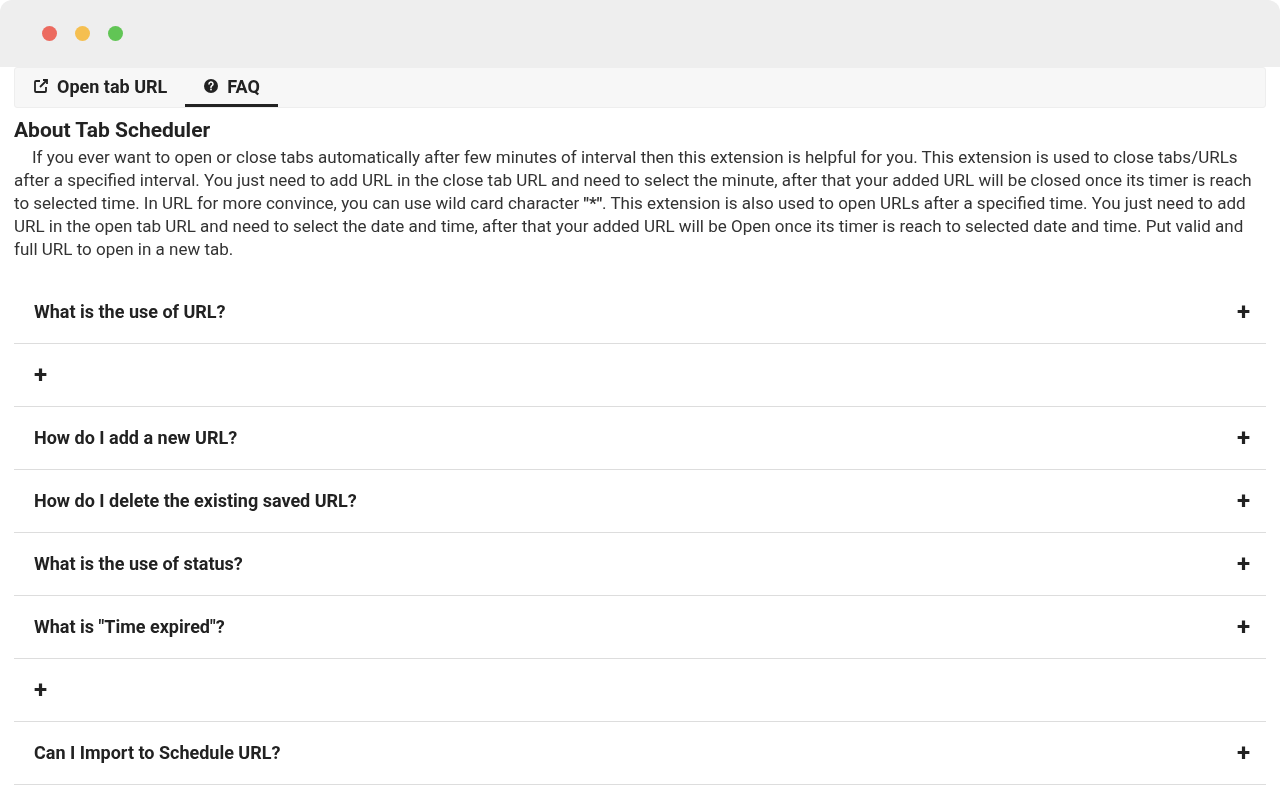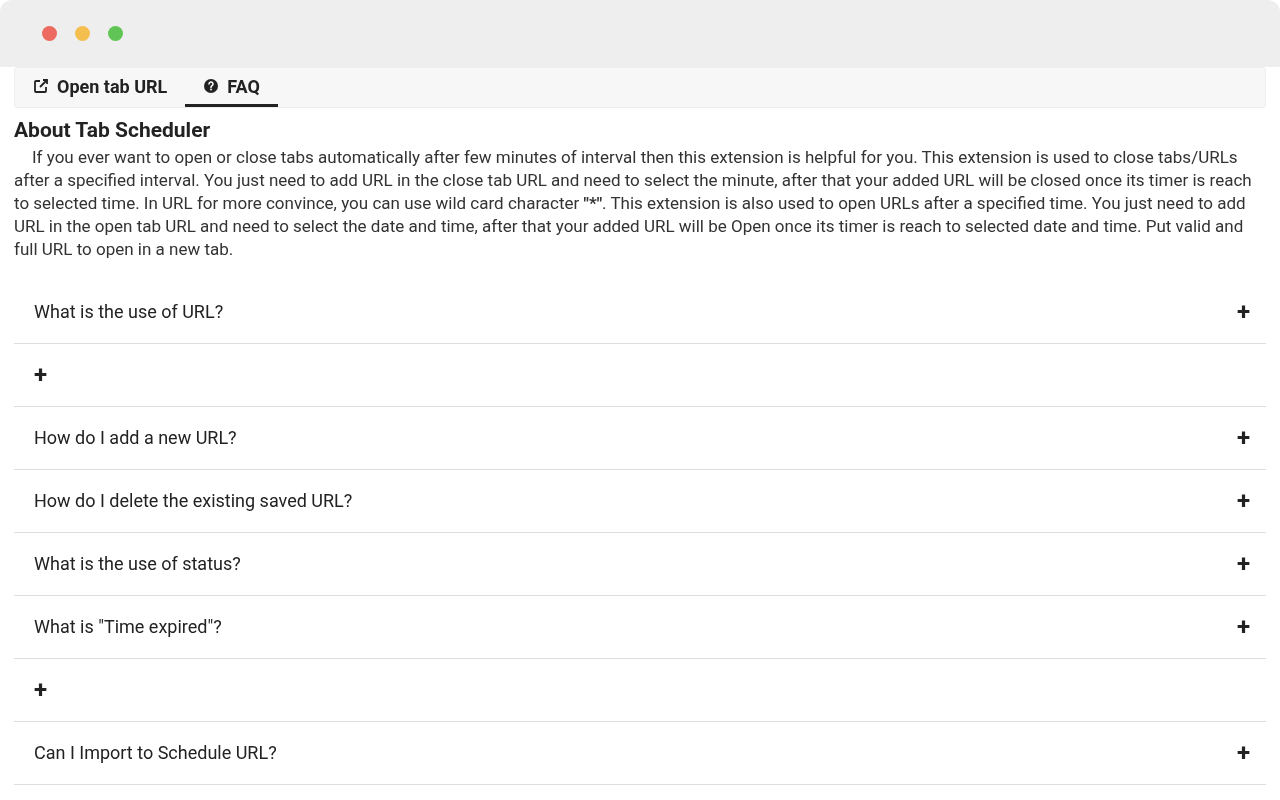--- a/index.html
+++ b/index.html
@@ -89,21 +89,21 @@
     .accordion-item {
       border-bottom: 1px solid #ddd;
       padding: 19px 4px 19px 20px;
       display: flex;
       justify-content: space-between;
       align-items: center;
       cursor: pointer;
     }
     .accordion-question {
       font-size: 18px;
-      font-weight: 400;
+      font-weight: 700;
       color: #222;
     }
     .accordion-plus {
       font-size: 24px;
       font-weight: 700;
       color: #222;
       padding-right: 12px;
       line-height: 1;
     }
   </style>

